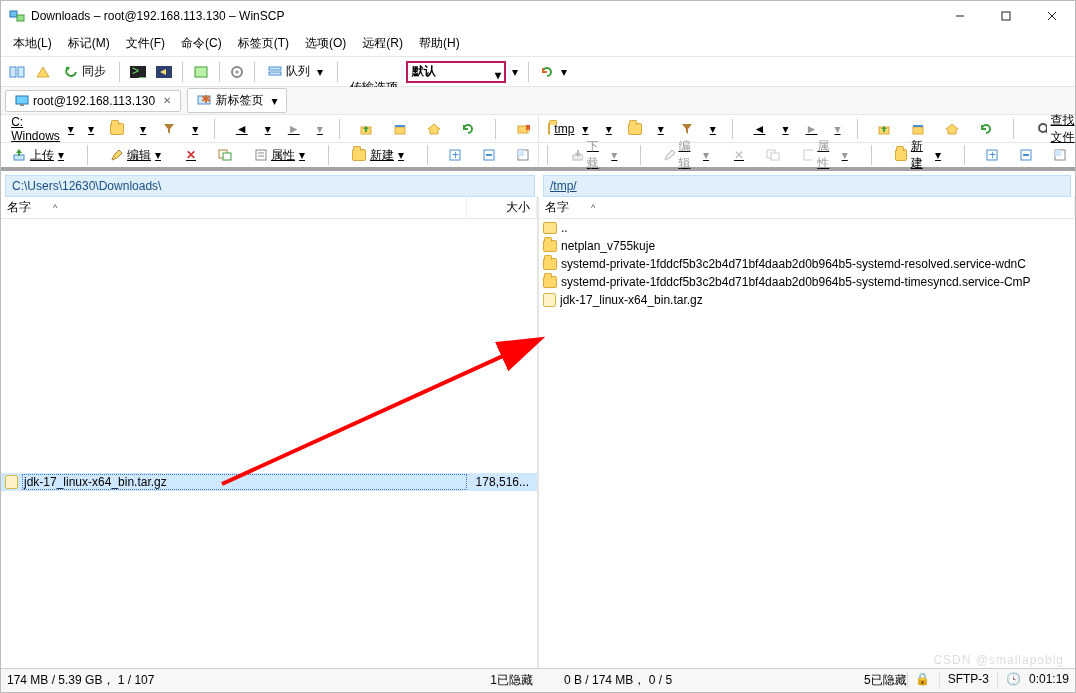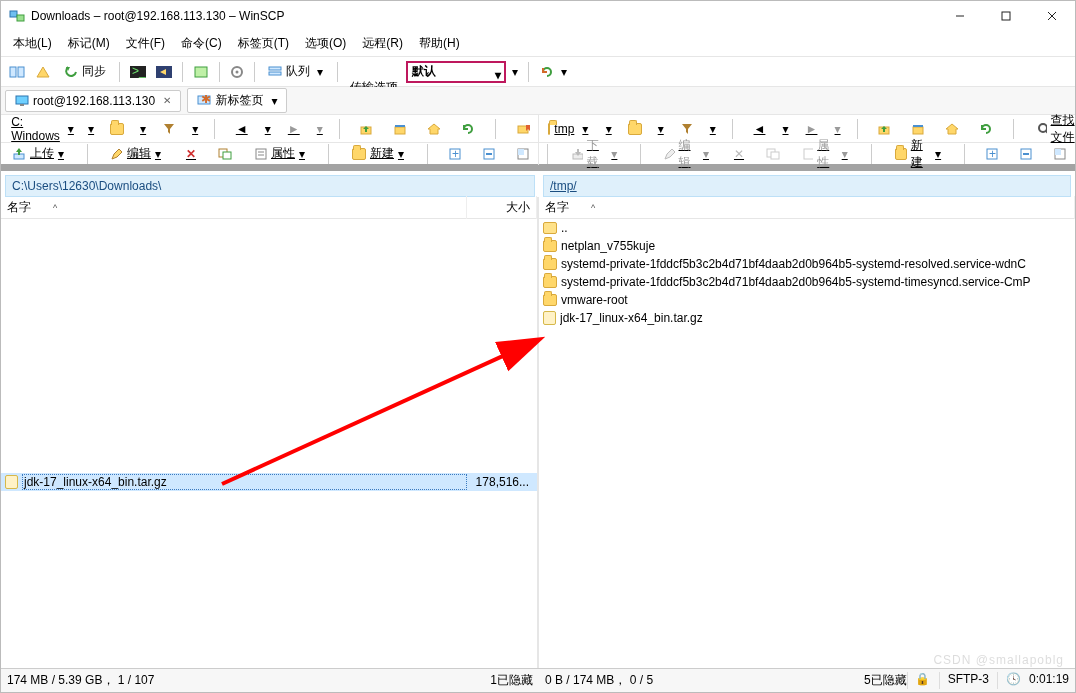--- a/index.html
+++ b/index.html
@@ -27,21 +27,21 @@
   
   .sessionbar { height:28px; display:flex; align-items:center; padding:0 4px; gap:6px; background:#f7f7f7; border-bottom:1px solid #e6e6e6; }
   .sesstab { display:flex; align-items:center; gap:4px; padding:3px 9px; border:1px solid #ccc; background:#fff; border-radius:2px; }
   .sesstab .closex { font-size:10px; color:#666; margin-left:4px;}
 
   
   .headersrow { height:28px; display:flex; border-bottom:1px solid #e6e6e6; }
   .pane-toolbar { display:flex; align-items:center; padding:0 4px; gap:12px;text-decoration:underline; }
   .pane-toolbar.left { width:538px; border-right:1px solid #e6e6e6; }
   .pane-toolbar.right { flex:1; }
-  .filetoolrow { height:28px; display:flex; border-bottom:7px solid #a3a3a3;align-items:center; }
+  .filetoolrow { height:28px; display:flex; border-bottom:4px solid #a3a3a3;align-items:center; }
 
   .pathbar { height:22px; background:#dff0fb; border:1px solid #bde0f7; display:flex; align-items:center; padding:0 6px; color:#1a4d80; }
   .pathrow { display:flex; }
   .pathrow .pathbar.left { width:530px; margin:4px 4px 0 4px;}
   .pathrow .pathbar.right { flex:1; margin:4px 4px 0 4px;text-decoration:underline;}
 
   .panes { flex:1; display:flex; min-height:0; }
   .pane { display:flex; flex-direction:column; min-height:0; }
   .pane.left { width:538px; border-right:2px solid #e6e6e6; }
   .pane.right { flex:1; }
@@ -53,21 +53,21 @@
   .filelist { flex:1; overflow:auto; position:relative; }
   .row { display:flex; align-items:center; height:18px; padding:0 4px; gap:4px;}
   .row .fname { flex:1; white-space:nowrap; overflow:hidden; text-overflow:ellipsis;}
   .row .fsize { width:62px; text-align:right; padding-right:4px;}
   .row.selected { background:#cfe8ff; }
   .row.selected .fname { border:1px dotted #3a7ac0; padding:0 1px; }
   .folder-icon { width:14px; height:12px; background:#ffd76a; border:1px solid #d9a93c; border-radius:2px; display:inline-block; position:relative;}
   .folder-icon::before { content:""; position:absolute; top:-4px; left:0; width:6px; height:4px; background:#ffd76a; border:1px solid #d9a93c; border-bottom:none; border-radius:2px 2px 0 0;}
   .tgz-icon { width:13px; height:14px; background:#fff2c7; border:1px solid #d6b84a; display:inline-block; border-radius:2px;}
   .up-icon { width:14px; height:12px; background:#ffe28a; border:1px solid #d9a93c; border-radius:2px; display:inline-block;}
-  .statusbar { height:24px; display:flex; align-items:center; border-top:1px solid #ccc; background:#f7f7f7; }
+  .statusbar { height:24px; display:flex; align-items:center; border-top:1px solid #ccc; background:#f7f7f7;gap:19px; }
   .stat-left { width:538px; display:flex; padding:0 6px; }
   .stat-right { flex:1; display:flex; padding:0 6px; }
   .push { margin-left:auto; }
   .sb-seg { padding:0 8px; border-left:1px solid #ddd; }
   .disabled { color:#9a9a9a; }
 
   
   .arrow-anno { position:absolute; left:218px; top:334px; pointer-events:none; }
 
   
@@ -499,24 +499,20 @@
           </div>
           <div class="row">
             <span class="folder-icon"></span>
             <span class="fname">systemd-private-1fddcf5b3c2b4d71bf4daab2d0b964b5-systemd-resolved.service-wdnC</span>
           </div>
           <div class="row">
             <span class="folder-icon"></span>
             <span class="fname">systemd-private-1fddcf5b3c2b4d71bf4daab2d0b964b5-systemd-timesyncd.service-CmP</span>
           </div>
           <div class="row">
-            <span class="folder-icon"></span>
-            <span class="fname">vmware-root</span>
-          </div>
-          <div class="row">
             <span class="tgz-icon"></span>
             <span class="fname">jdk-17_linux-x64_bin.tar.gz</span>
           </div>
         </div>
     </div>
   </div>
 
   <div class="statusbar">
     <div class="stat-left">
       <span>174 MB / 5.39 GB，  1 / 107</span>

